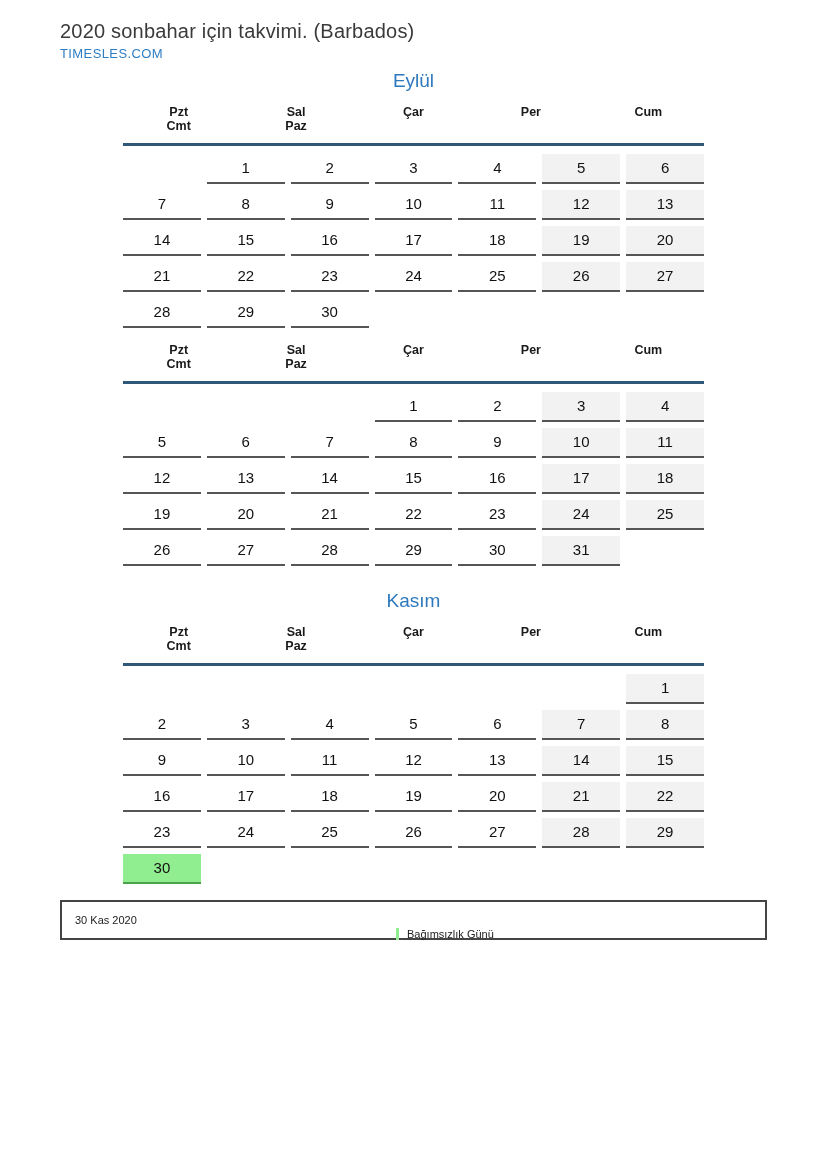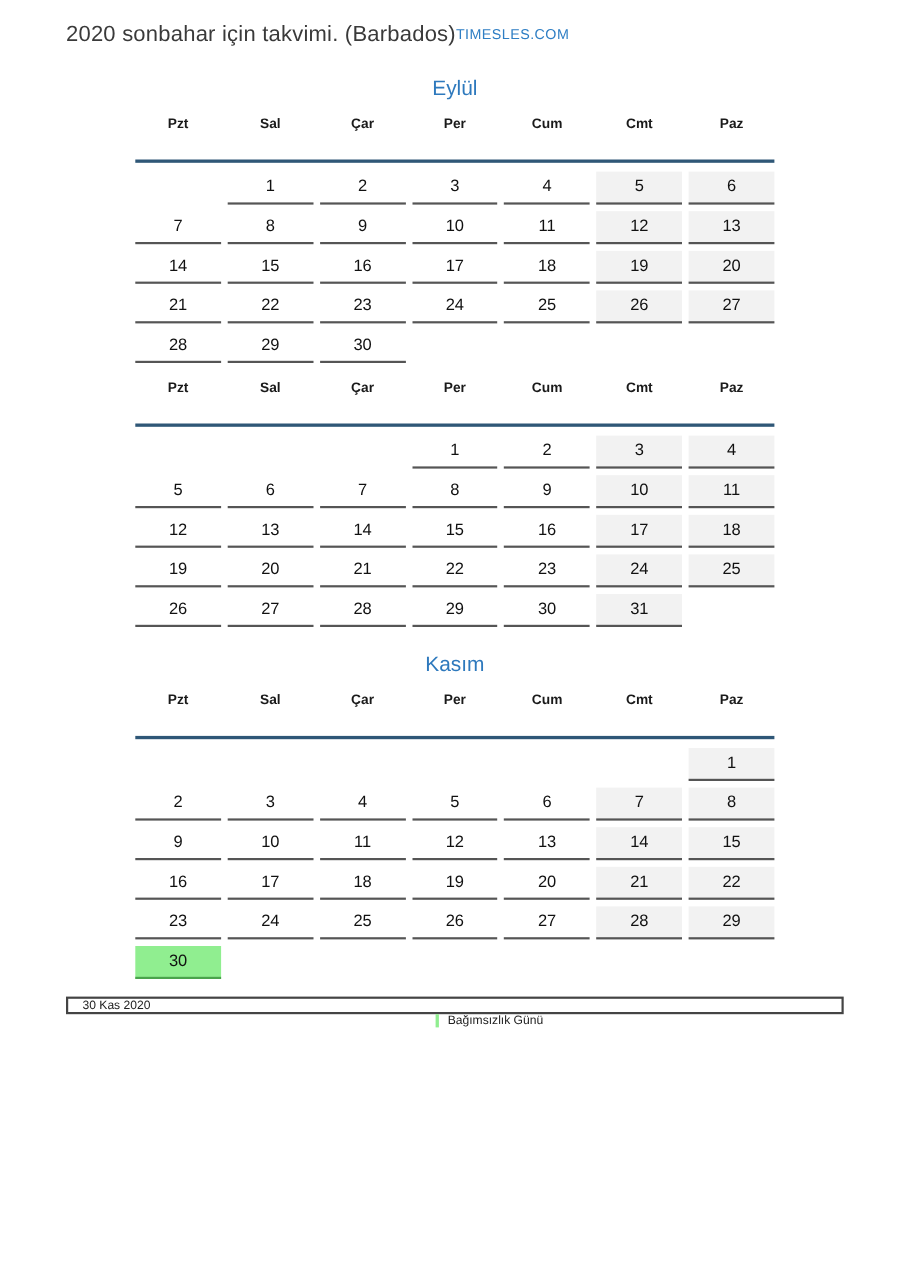--- a/index.html
+++ b/index.html
@@ -6,49 +6,49 @@
   html, body { background: #ffffff; }
   body {
     width: 827px; height: 1169px;
     font-family: "Liberation Sans", sans-serif;
     color: #333;
     overflow: hidden;
   }
   .page { width: 827px; height: 1169px; padding: 20px 60px 0 60px; }
 
   
-  .page-header { display: flex; align-items: flex-start; height: 26px; }
+  .page-header { display: flex; justify-content: space-between; align-items: flex-start; height: 26px; flex-direction: column; }
   .page-title { font-size: 20px; font-weight: 400; color: #3a3a3a; letter-spacing: 0.2px; }
   .site-link { font-size: 13px; color: #2e7ec4; text-decoration: none; letter-spacing: 0.4px; margin-top: 3px; cursor: pointer; }
 
   
   .month { width: 581px; margin: 15px auto; }
   .month-title { font-size: 19px; font-weight: 400; color: #2e79bd; text-align: center; margin: 24px 0 13px 0; }
   .day-headers {
-    display: grid; grid-template-columns: repeat(7, 1fr); column-gap: 6px;
-    border-bottom: 3px solid #2f5777; padding-bottom: 26px;
+    display: grid; grid-template-columns: repeat(5, 1fr); column-gap: 6px;
+    border-bottom: 3px solid #2f5777; padding-bottom: 10px;
   }
   .day-header { text-align: center; font-size: 12.5px; font-weight: 600; color: #1a1a1a; }
   .weeks {
     display: grid; grid-template-columns: repeat(7, 1fr);
     column-gap: 6px; row-gap: 6px; margin-top: 8px;
   }
   .cell {
     height: 30px; line-height: 27px; text-align: center;
     font-size: 15px; color: #111;
     border-bottom: 2px solid #555;
     background: #fff;
   }
   .cell.empty { border-bottom: none; background: transparent; }
   .cell.weekend { background: #f2f2f2; }
   .cell.holiday { background: #90ee90; border-bottom-color: #4aa34c; }
 
   
   .legend {
-    width: 707px; margin: 16px auto 0 auto; height: 16px;
+    width: 707px; margin: 16px auto 0 auto; height: 40px;
     border: 2px solid #444; position: relative;
     display: flex; align-items: center;
     font-size: 11px; color: #222;
   }
   .legend-date { padding-left: 13px; }
   .legend-item { position: absolute; left: 334px; display: flex; align-items: center; margin-top: 27px; }
   .legend-marker { display: inline-block; width: 3px; height: 12px; background: #90ee90; margin-right: 8px; }
 </style>
 </head>
 <body>

